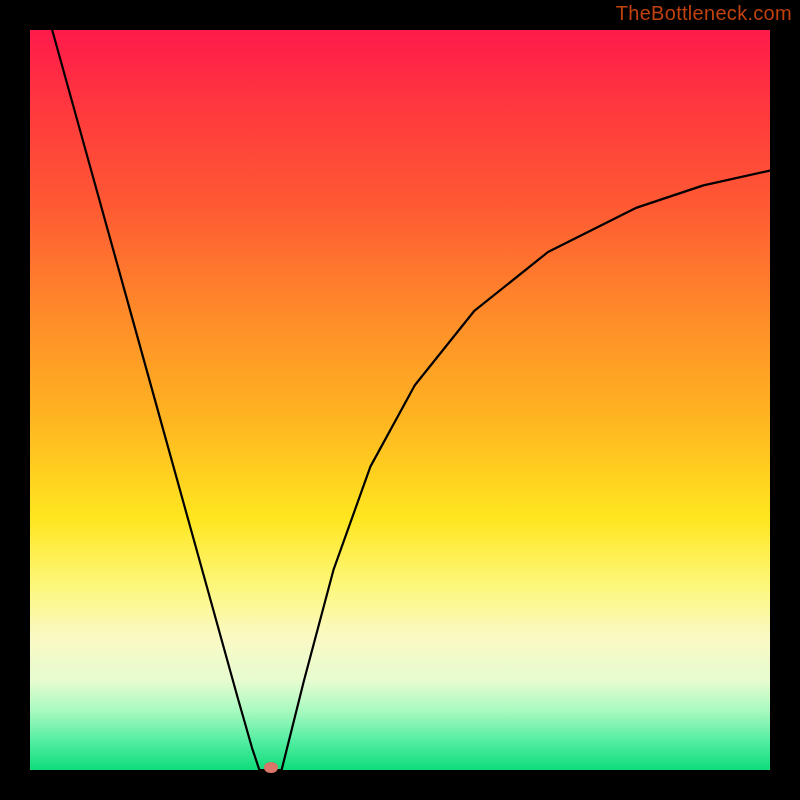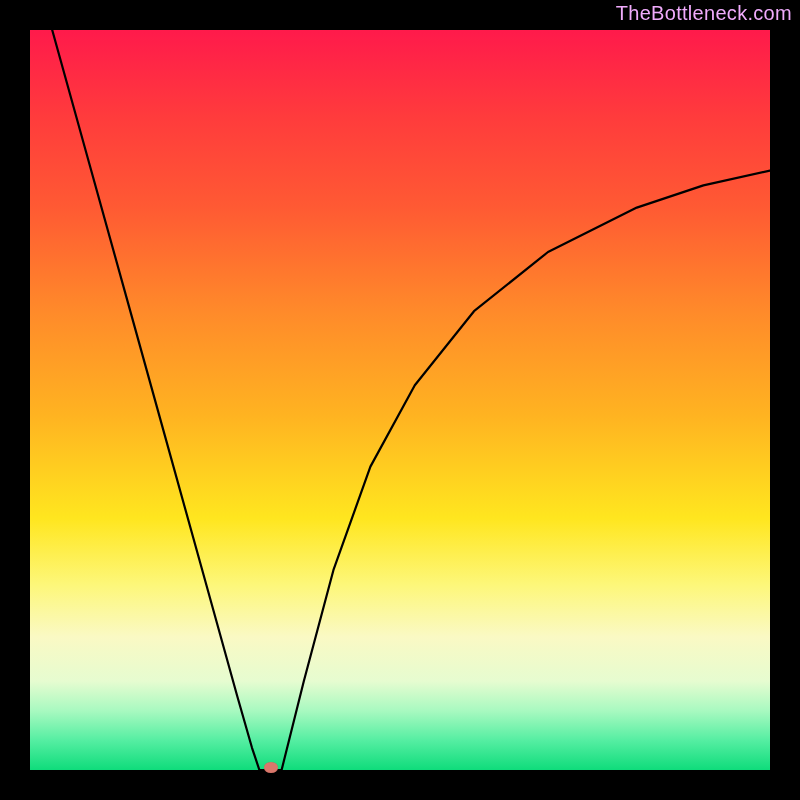--- a/index.html
+++ b/index.html
@@ -14,21 +14,21 @@
   .frame {
     position: relative;
     width: 800px;
     height: 800px;
     background: #000;
   }
   .attribution {
     position: absolute;
     top: 2px;
     right: 8px;
-    color: #f0abfc;
+    color: #c2410c;
     font-size: 20px;
     font-weight: 500;
     letter-spacing: 0.3px;
     z-index: 3;
   }
   .plot {
     position: absolute;
     left: 30px;
     top: 30px;
     width: 740px;

